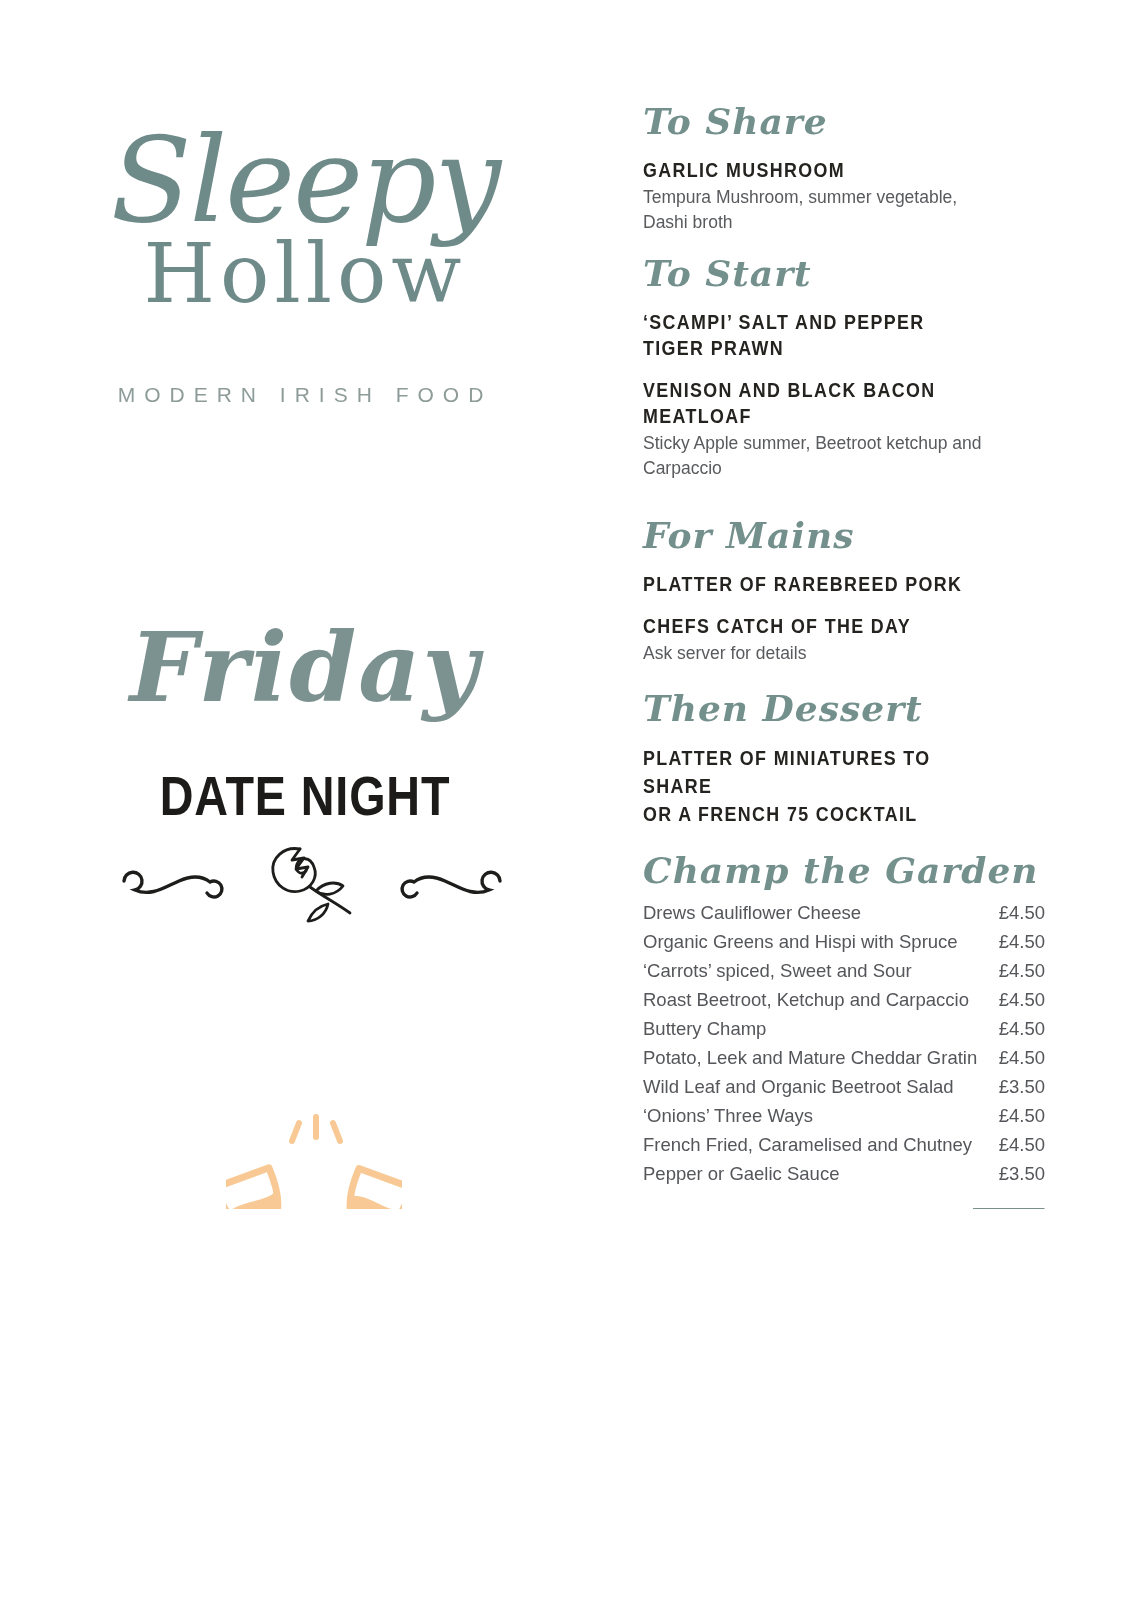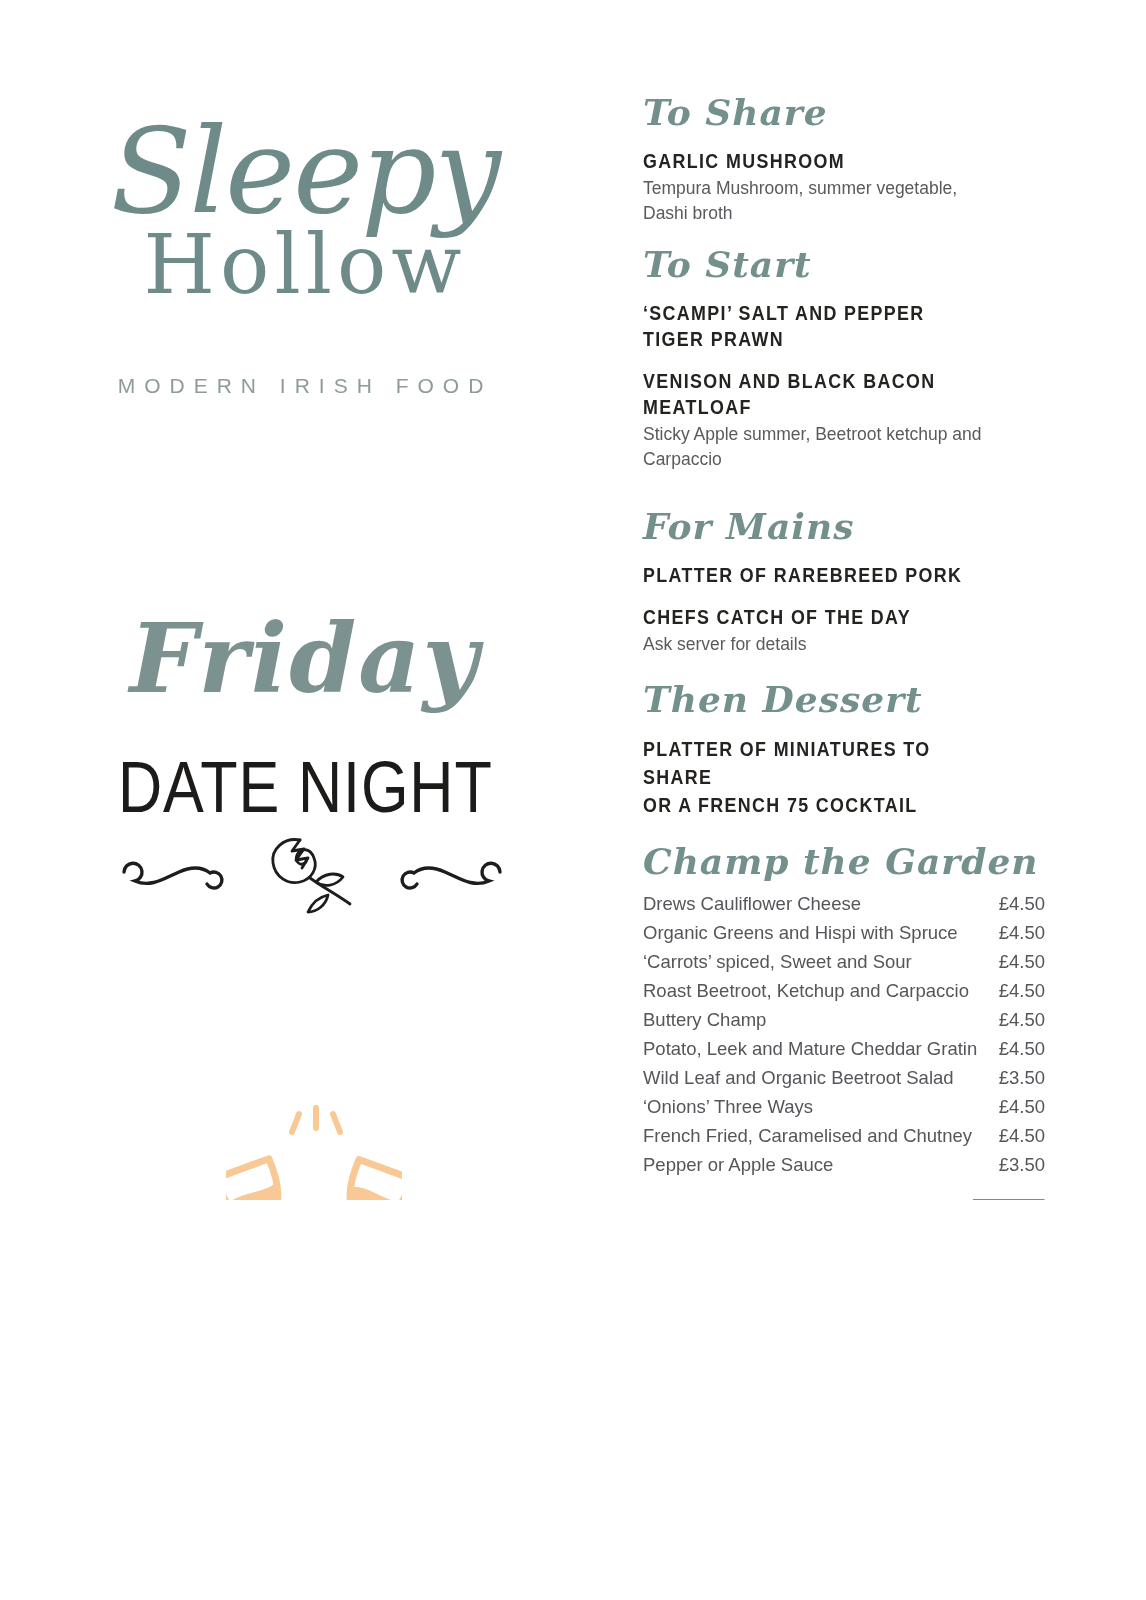--- a/index.html
+++ b/index.html
@@ -8,21 +8,21 @@
     --tagline:#8D9B99;
     --ink:#25231f;
     --body:#585A5D;
     --ribbon:#7A8F8C;
     --peach:#F8C994;
   }
   *{margin:0;padding:0;box-sizing:border-box;}
   html,body{background:#fff;}
   .page{
     position:relative;width:1146px;height:1192px;background:#ffffff;
-    font-family:"Liberation Sans",sans-serif;overflow:hidden;margin:8px auto;
+    font-family:"Liberation Sans",sans-serif;overflow:hidden;margin:17px auto;
   }
   
   .brand-col{position:absolute;left:88px;top:98px;width:434px;text-align:center;}
   .logo-script{
     font-family:"DejaVu Serif",serif;font-style:italic;font-weight:400;
     font-size:118px;line-height:130px;color:var(--logo-teal);letter-spacing:-2px;
   }
   .logo-serif{
     font-family:"DejaVu Serif",serif;font-weight:400;font-size:82px;line-height:86px;
     color:var(--logo-teal);letter-spacing:5px;margin-top:-14px;
@@ -30,21 +30,21 @@
   .logo-tagline{
     margin-top:66px;font-size:21px;letter-spacing:9px;color:var(--tagline);font-weight:400;
   }
   .friday{
     position:absolute;left:88px;top:596px;width:434px;text-align:center;
     font-family:"DejaVu Serif",serif;font-style:italic;font-weight:700;
     font-size:96px;line-height:110px;color:#7C9290;letter-spacing:2px;
   }
   .datenight{
     position:absolute;left:58px;top:738px;width:494px;text-align:center;
-    font-weight:400;font-size:72px;line-height:82px;color:#1d1b19;white-space:nowrap;
+    font-weight:700;font-size:55px;line-height:82px;color:#1d1b19;white-space:nowrap;
   }
   .datenight span{display:inline-block;transform:scaleX(.85);transform-origin:center;letter-spacing:1px;}
   .flourish{position:absolute;left:118px;top:826px;}
   .glasses{position:absolute;left:226px;top:1092px;}
   
   .menu-col{position:absolute;left:643px;top:84px;width:402px;}
   .script-h{
     font-family:"DejaVu Serif",serif;font-style:italic;font-weight:700;
     font-size:36px;line-height:40px;color:var(--teal);letter-spacing:1px;
   }
@@ -196,21 +196,21 @@
       </div>
       <div class="garden-row">
         <span class="g-name">‘Onions’ Three Ways</span>
         <span class="g-price">£4.50</span>
       </div>
       <div class="garden-row">
         <span class="g-name">French Fried, Caramelised and Chutney</span>
         <span class="g-price">£4.50</span>
       </div>
       <div class="garden-row">
-        <span class="g-name">Pepper or Apple Sauce</span>
+        <span class="g-name">Pepper or Gaelic Sauce</span>
         <span class="g-price">£3.50</span>
       </div>
     </div>
 
     <div class="ribbon">
       <div class="ribbon-tail left"></div>
       <div class="ribbon-tail right"></div>
       <div class="ribbon-band">
         <span>ADD A BOTTLE OF HOUSE WINE - £100</span>
       </div>

